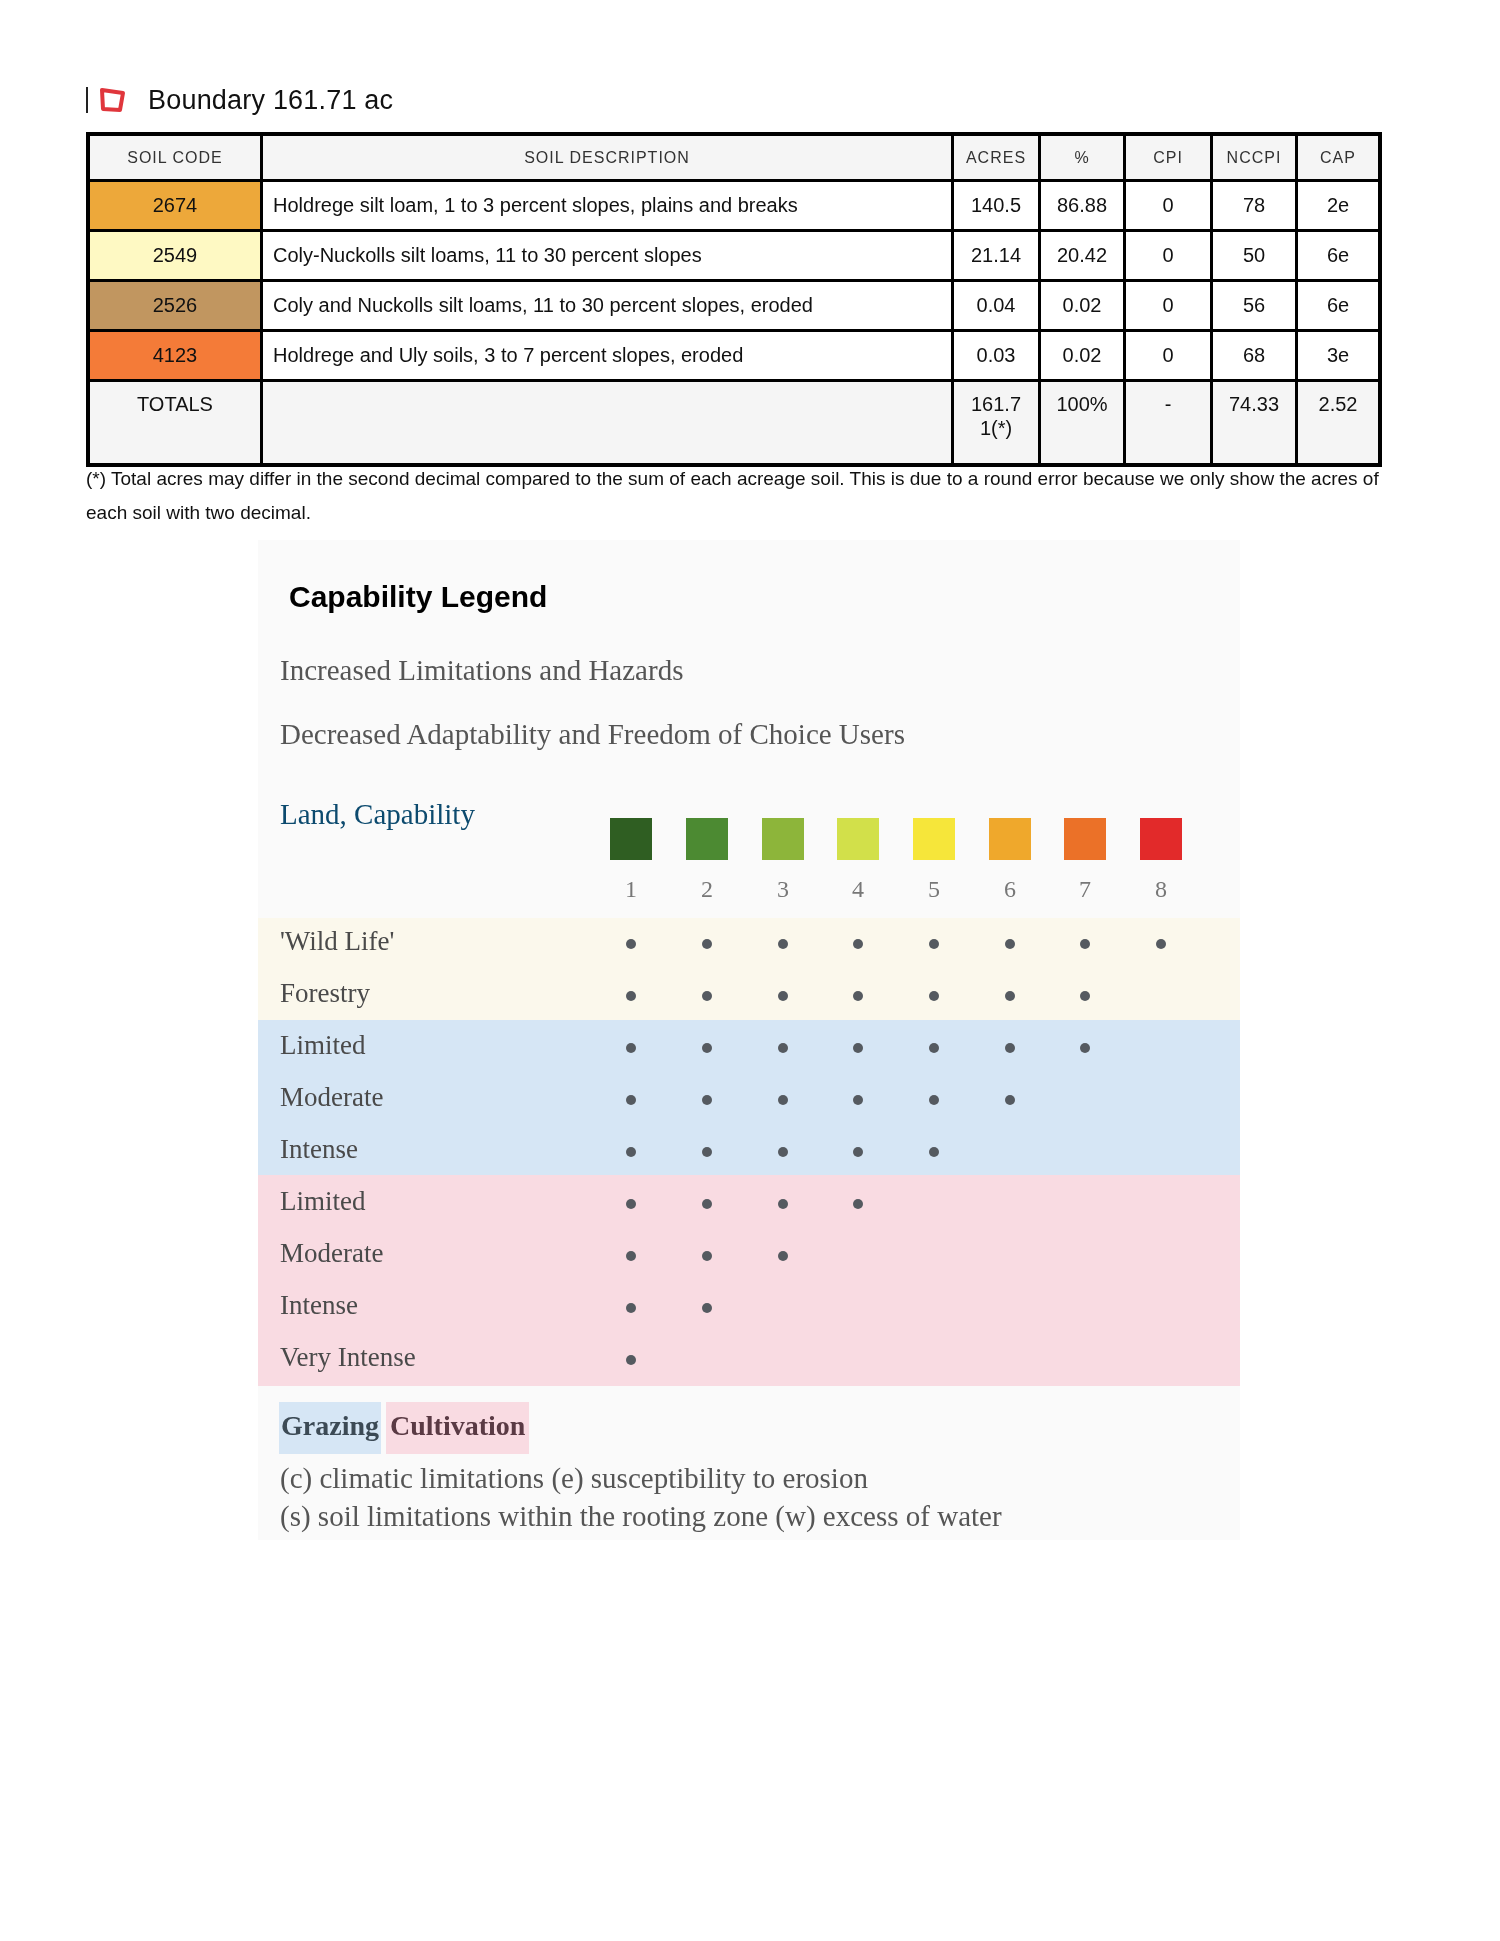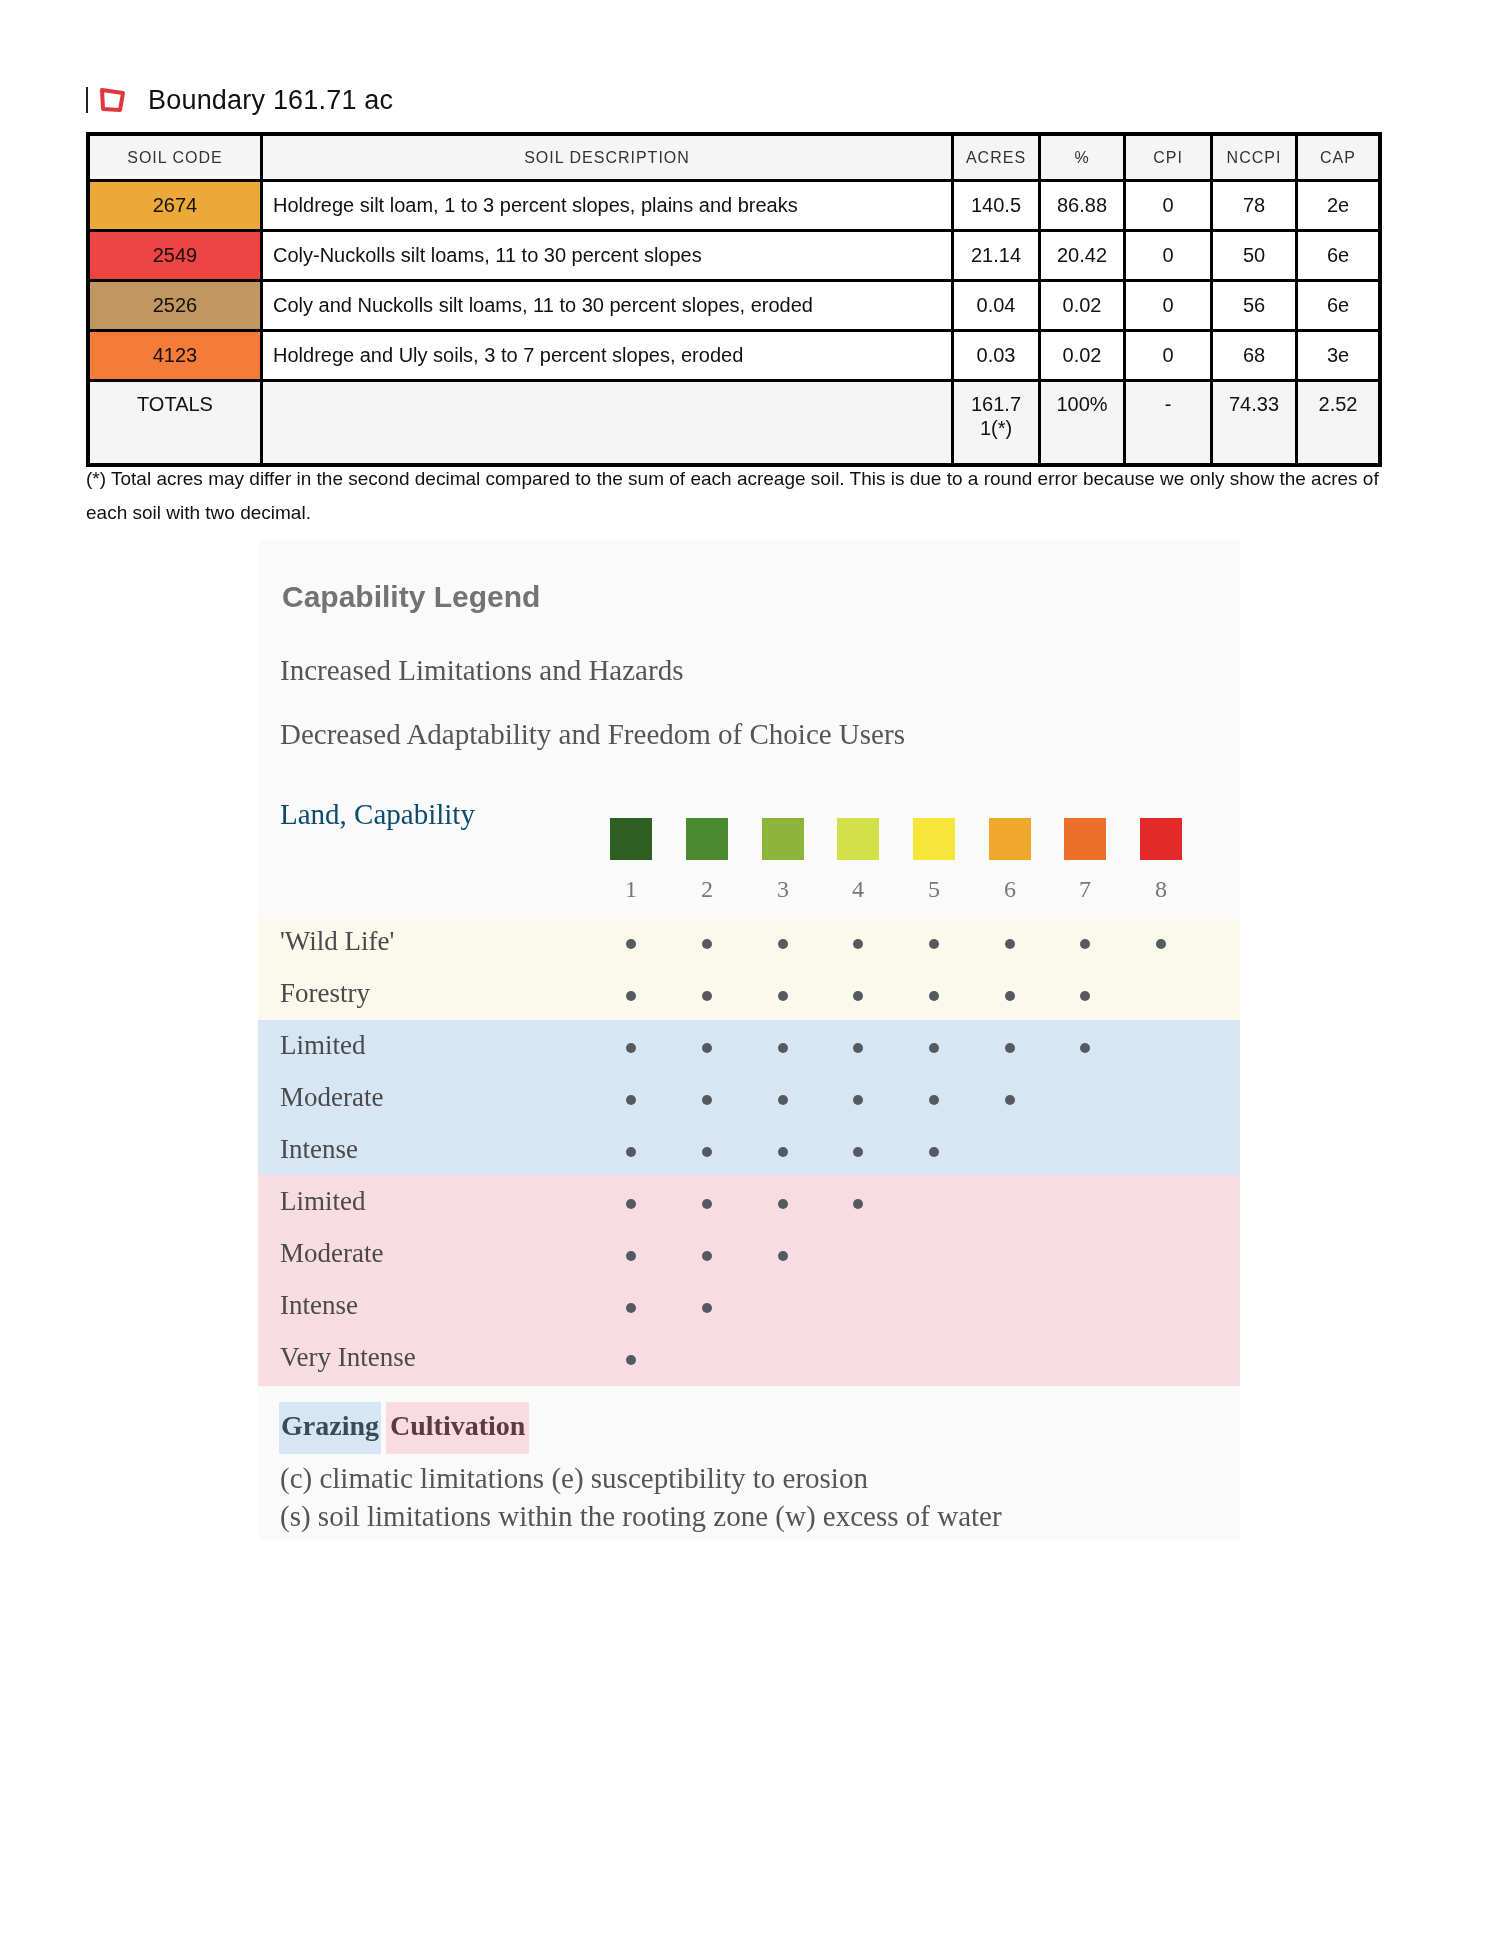--- a/index.html
+++ b/index.html
@@ -15,21 +15,21 @@
   table.soil th { background: #f5f5f5; font-weight: normal; font-size: 16px; letter-spacing: 1px; color: #333; height: 43px; }
   table.soil td { height: 47px; background: #fff; }
   table.soil td.desc { text-align: left; padding-left: 10px; }
   table.soil tr.totals td { background: #f5f5f5; vertical-align: top; height: 71px; padding-top: 10px; line-height: 24px; }
   .c1 { width: 170px; } .c2 { width: 688px; } .c3 { width: 84px; } .c4 { width: 82px; }
   .c5 { width: 84px; } .c6 { width: 82px; } .c7 { width: 80px; }
 
   .note { position: absolute; left: 86px; top: 462px; width: 1330px; font-size: 19px; line-height: 34px; color: #111; }
 
   .legend { position: absolute; left: 258px; top: 540px; width: 982px; height: 1000px; background: #fafafa; }
-  .lg-title { position: absolute; left: 24px; top: 40px; font-family: "Liberation Sans", sans-serif; font-weight: bold; font-size: 30px; color: #737373; }
+  .lg-title { position: absolute; left: 31px; top: 40px; font-family: "Liberation Sans", sans-serif; font-weight: bold; font-size: 30px; color: #000000; }
   .lg-sub { position: absolute; left: 22px; font-family: "Liberation Serif", serif; font-size: 29px; color: #555; }
   .lg-sub1 { top: 114px; } .lg-sub2 { top: 178px; }
   .lg-land { position: absolute; left: 22px; top: 258px; font-family: "Liberation Serif", serif; font-size: 29px; color: #0c4a6e; }
 
   .swatch { position: absolute; top: 278px; width: 42px; height: 42px; }
   .num { position: absolute; top: 336px; width: 42px; text-align: center; font-family: "Liberation Serif", serif; font-size: 24px; color: #777; }
 
   .band { position: absolute; left: 0; width: 982px; }
   .band-beige { top: 378px; height: 102px; background: #fbf8ec; }
   .band-blue { top: 480px; height: 155px; background: #d6e6f5; }
@@ -74,21 +74,21 @@
     <tr>
       <td style="background: rgb(237, 168, 58);">2674</td>
       <td class="desc">Holdrege silt loam, 1 to 3 percent slopes, plains and breaks</td>
       <td>140.5</td>
       <td>86.88</td>
       <td>0</td>
       <td>78</td>
       <td>2e</td>
     </tr>
     <tr>
-      <td style="background: #ef4444;">2549</td>
+      <td style="background: #fef9c3;">2549</td>
       <td class="desc">Coly-Nuckolls silt loams, 11 to 30 percent slopes</td>
       <td>21.14</td>
       <td>20.42</td>
       <td>0</td>
       <td>50</td>
       <td>6e</td>
     </tr>
     <tr>
       <td style="background: rgb(193, 150, 96);">2526</td>
       <td class="desc">Coly and Nuckolls silt loams, 11 to 30 percent slopes, eroded</td>

